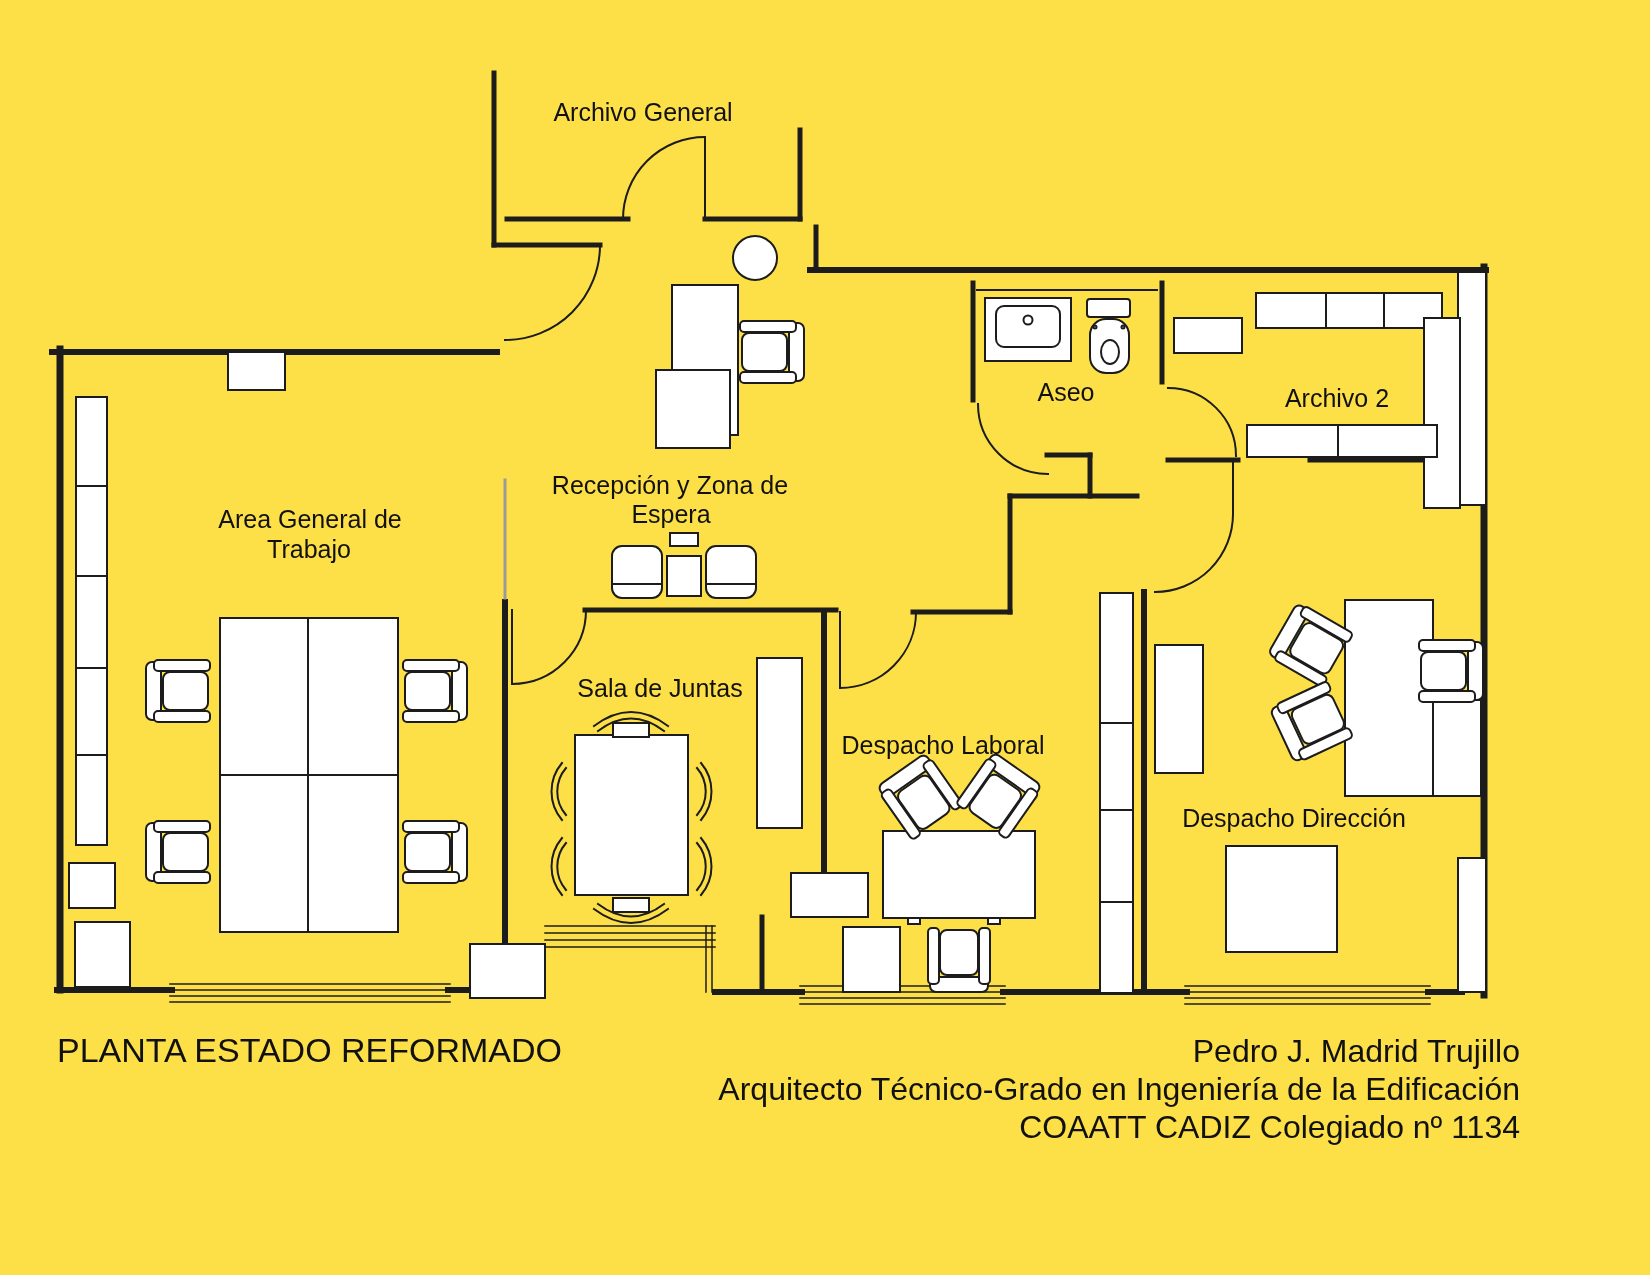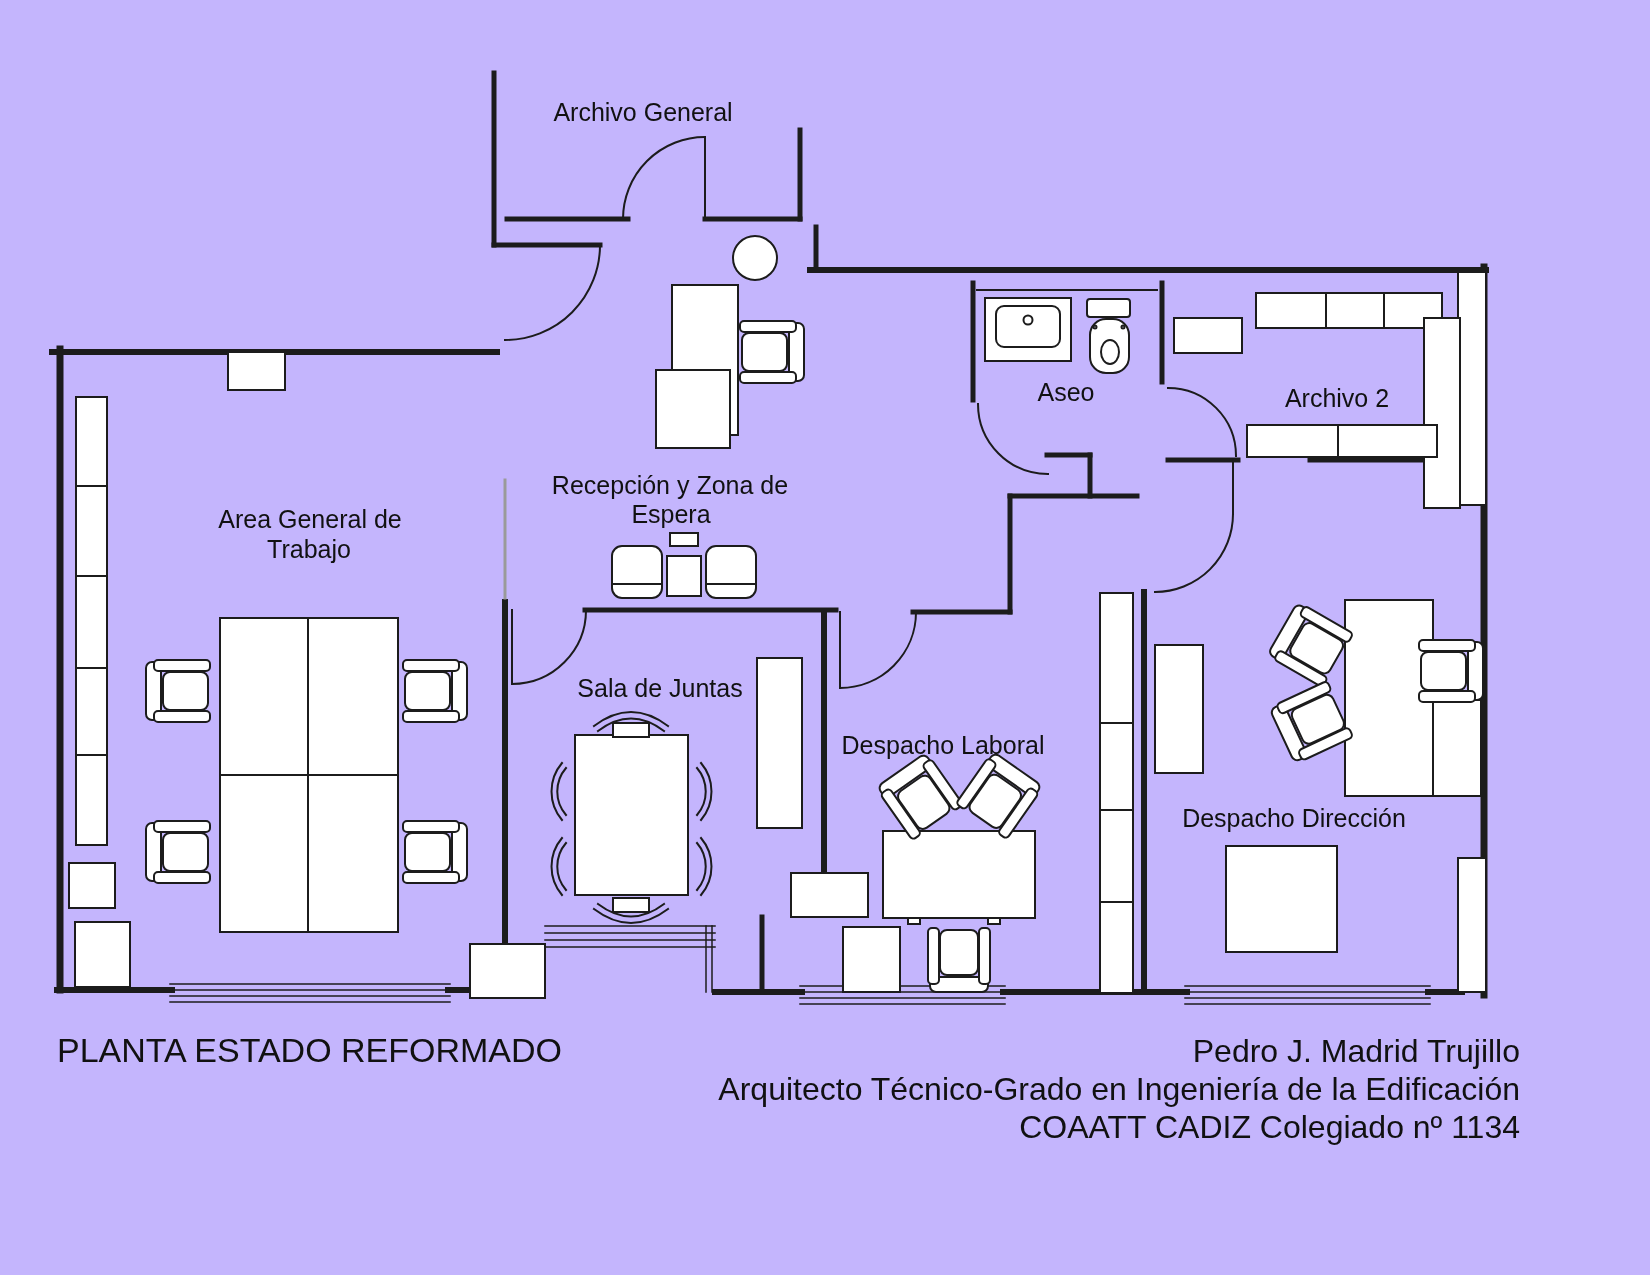--- a/index.html
+++ b/index.html
@@ -1,16 +1,16 @@
 <!DOCTYPE html>
 <html><head>
 <meta charset="utf-8">
 <style>
   html,body{margin:0;padding:0;background:#ffffff;}
-  .page{width:1650px;height:1275px;position:relative;background:#c4b5fd;overflow:hidden;}
+  .page{width:1650px;height:1275px;position:relative;background:#fde047;overflow:hidden;}
   svg{display:block;}
   text{font-family:"Liberation Sans","DejaVu Sans",sans-serif;fill:#111;stroke:none;}
   .room-label{font-size:25px;}
   .title-label{font-size:34px;}
   .credit-label{font-size:32px;}
   .furn{fill:#ffffff;}
   .nofill{fill:none;}
 </style>
 </head>
 <body>

